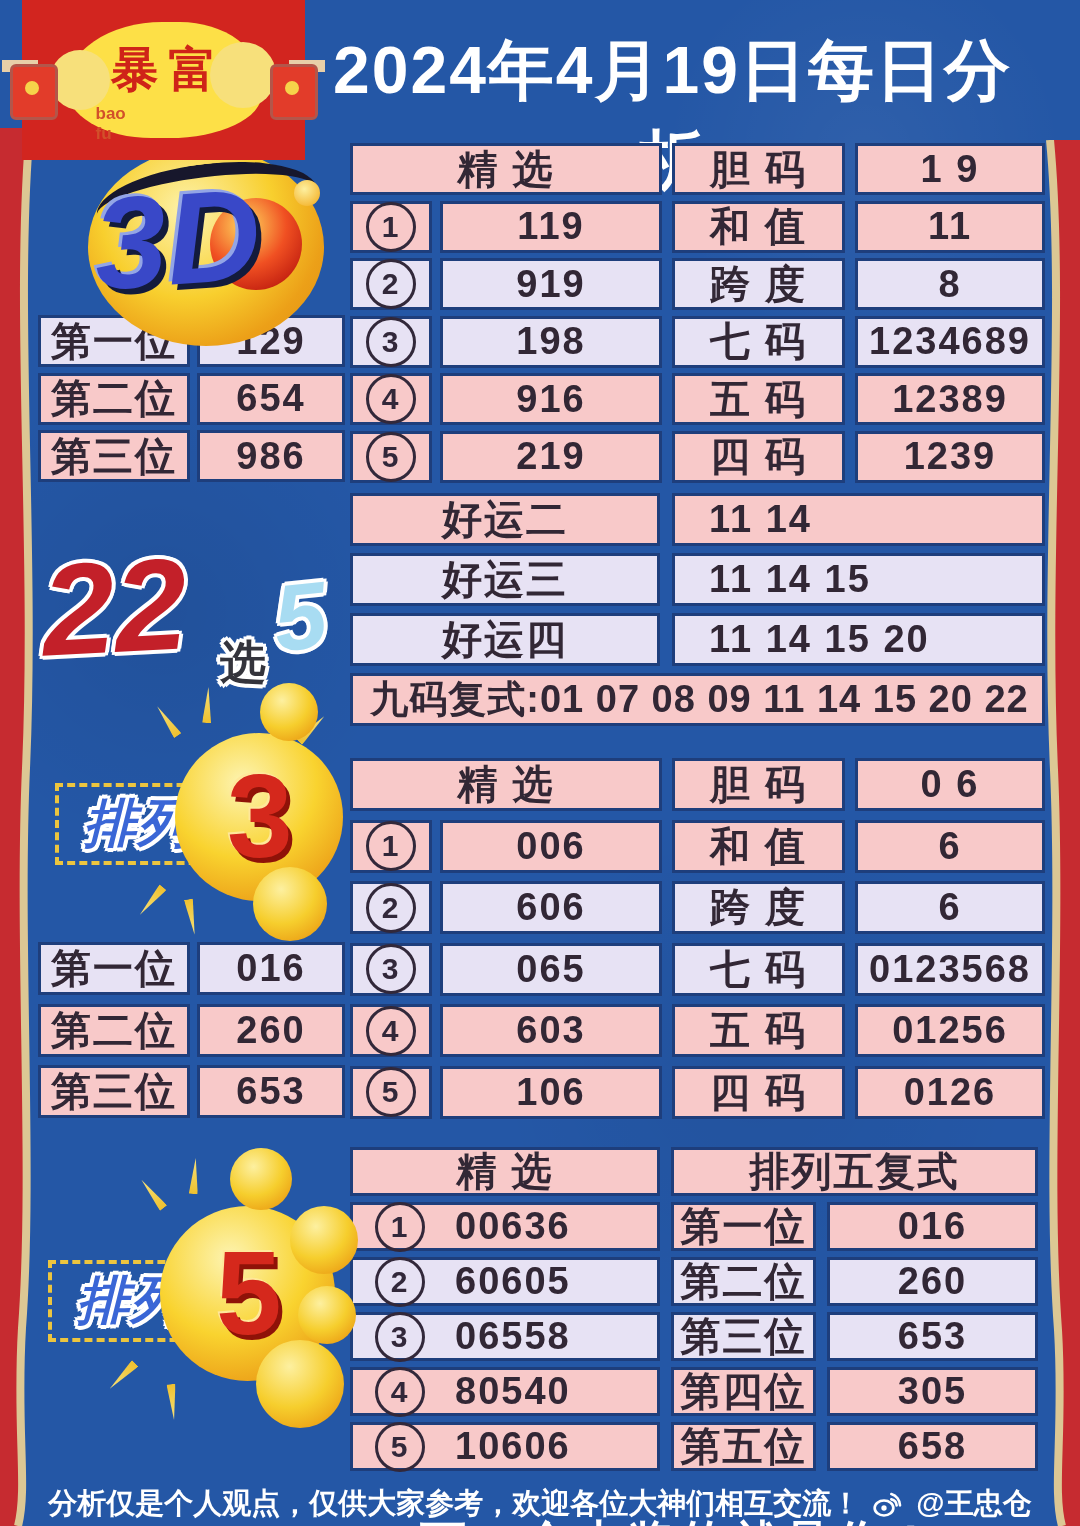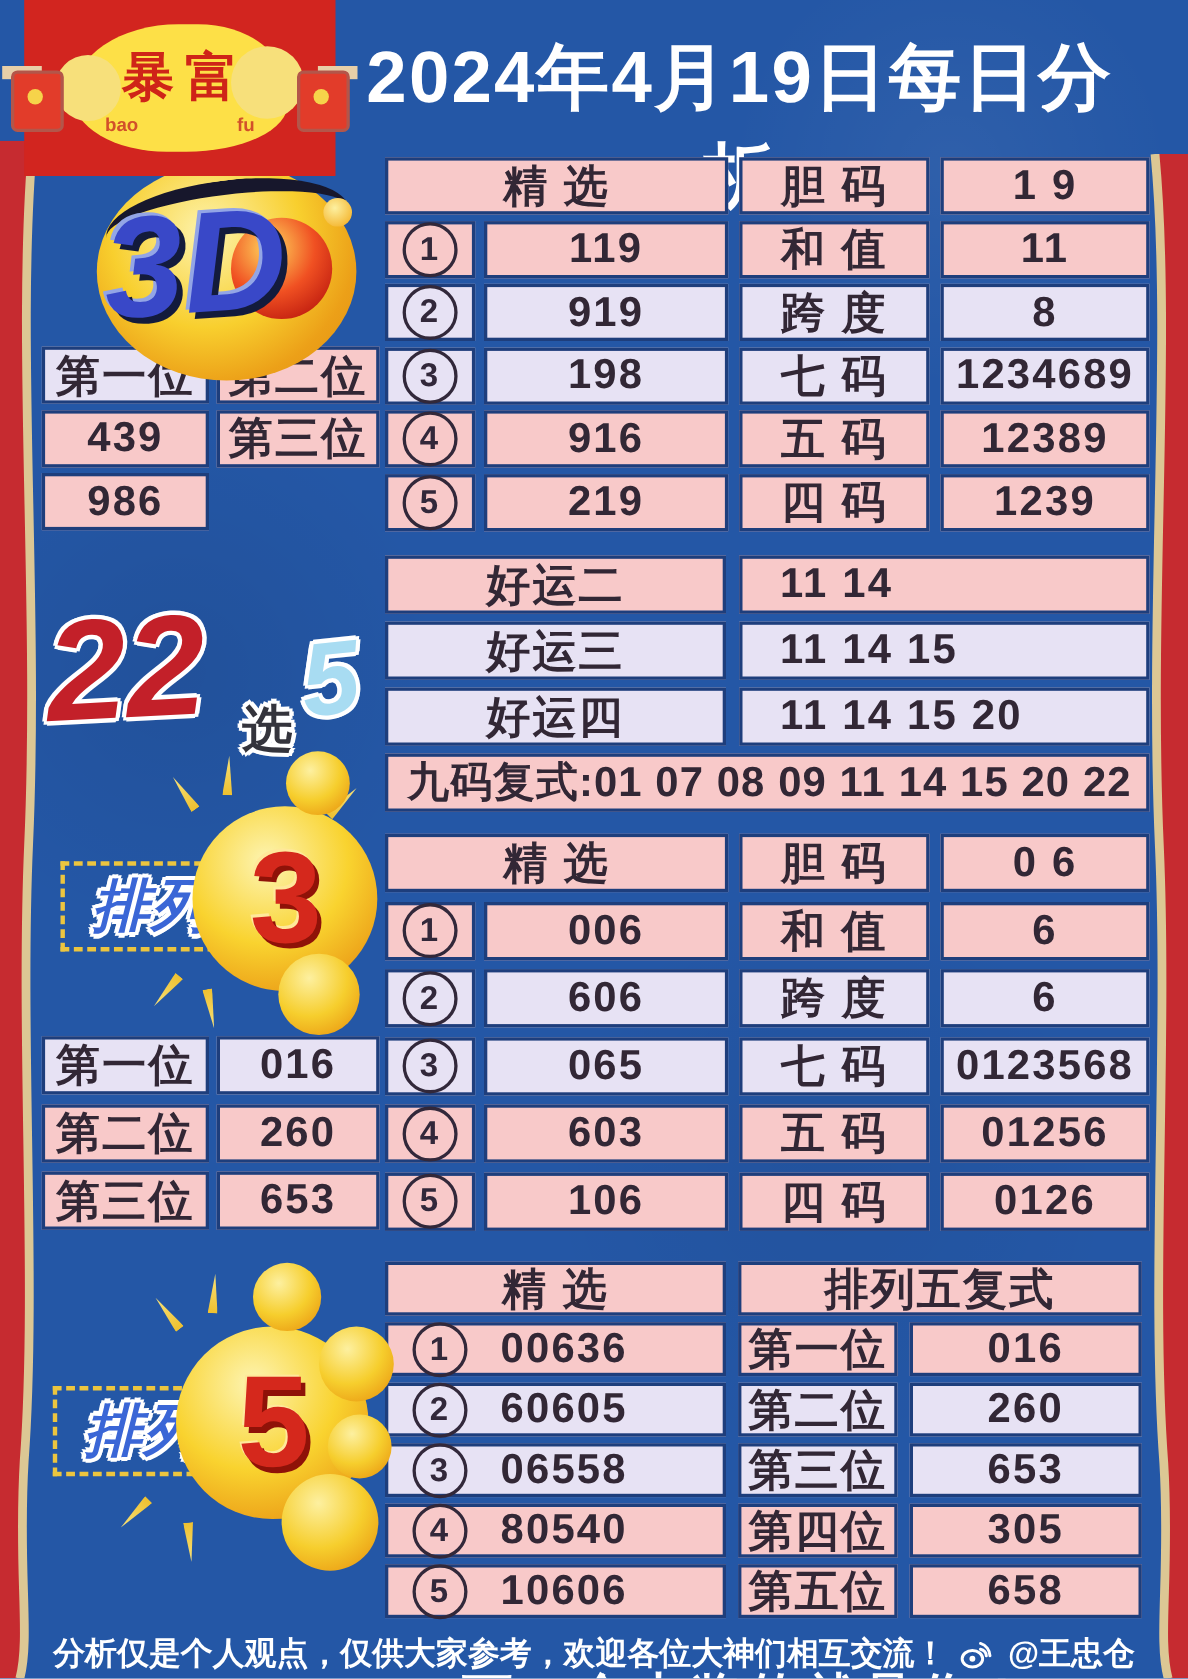--- a/index.html
+++ b/index.html
@@ -25,21 +25,21 @@
     position:absolute;left:22px;top:0;width:283px;height:160px;background:#d2251f;z-index:6;
     display:flex;align-items:center;justify-content:center;
   }
   .cloud{position:relative;width:196px;height:116px;background:#fde047;
     border-radius:54% 46% 52% 48% / 62% 58% 42% 48%;}
   .cloud::before{content:"";position:absolute;left:-16px;top:28px;width:60px;height:60px;background:#f7e07b;border-radius:50%;}
   .cloud::after{content:"";position:absolute;right:-14px;top:20px;width:66px;height:66px;background:#f7e07b;border-radius:50%;}
   .baofu-text{position:relative;z-index:2;text-align:center;margin-top:16px;
     font-size:48px;font-weight:900;color:#cf2418;letter-spacing:10px;text-indent:10px;}
   .pinyin{position:relative;z-index:2;display:flex;justify-content:space-between;
-    padding:2px 30px 0 30px;color:#d2502a;font-size:17px;font-weight:700;}
+    padding:2px 30px 0 30px;color:#d2502a;font-size:17px;font-weight:700;flex-direction:column;}
   .env{position:absolute;top:42px;width:42px;height:50px;background:#e23c2a;
     border:3px solid #b3564a;border-radius:6px;z-index:1;}
   .env::after{content:"";position:absolute;left:12px;top:14px;width:14px;height:14px;border-radius:50%;background:#f6d34a;}
   .env.l{left:-56px;} .env.r{right:-56px;}
   .arm{position:absolute;top:60px;width:36px;height:12px;background:#e8cfa8;z-index:0;}
   .arm.l{left:-20px;} .arm.r{right:-20px;}
   
   .cell{box-sizing:border-box;display:flex;align-items:center;justify-content:center;
     border:3px solid #1e3e7c;font-weight:700;color:#322735;font-size:40px;letter-spacing:2px;}
   .pink{background:#f8c9c9;}
@@ -53,21 +53,21 @@
     font-size:30px;font-weight:700;color:#32283a;flex:0 0 auto;}
   .pickcombo{justify-content:flex-start;padding-left:22px;gap:30px;}
   .num{letter-spacing:2px;font-size:38px;}
   
   .s1-mid{position:absolute;left:350px;top:143px;display:grid;z-index:2;
     grid-template-columns:82px 222px;grid-auto-rows:52px;row-gap:5.5px;column-gap:8px;}
   .s1-right{position:absolute;left:672px;top:143px;display:grid;z-index:2;
     grid-template-columns:173px 190px;grid-auto-rows:52px;row-gap:5.5px;column-gap:10px;}
   .s1-left{position:absolute;left:38px;top:315px;display:grid;z-index:2;
     grid-template-columns:152px 148px;grid-auto-rows:52px;row-gap:5.5px;column-gap:7px;}
-  .s2{position:absolute;left:350px;top:505px;display:grid;z-index:2;
+  .s2{position:absolute;left:350px;top:493px;display:grid;z-index:2;
     grid-template-columns:310px 373px;grid-auto-rows:53px;row-gap:7px;column-gap:12px;}
   .s3-mid{position:absolute;left:350px;top:758px;display:grid;z-index:2;
     grid-template-columns:82px 222px;grid-auto-rows:53px;row-gap:8.5px;column-gap:8px;}
   .s3-right{position:absolute;left:672px;top:758px;display:grid;z-index:2;
     grid-template-columns:173px 190px;grid-auto-rows:53px;row-gap:8.5px;column-gap:10px;}
   .s3-left{position:absolute;left:38px;top:942px;display:grid;z-index:2;
     grid-template-columns:152px 148px;grid-auto-rows:53px;row-gap:8.5px;column-gap:7px;}
   .s4{position:absolute;left:350px;top:1147px;display:grid;z-index:2;
     grid-template-columns:310px 145px 211px;grid-auto-rows:49px;row-gap:6px;column-gap:11px;}
   
@@ -188,22 +188,23 @@
     <div class="cell lav">七 码</div>
     <div class="cell lav num">1234689</div>
     <div class="cell pink">五 码</div>
     <div class="cell pink num">12389</div>
     <div class="cell pink">四 码</div>
     <div class="cell pink num">1239</div>
   </div>
 
   <div class="s1-left">
     <div class="cell lav">第一位</div>
+    <div class="cell lav num">129</div>
     <div class="cell pink">第二位</div>
-    <div class="cell pink num">439</div>
+    <div class="cell pink num">654</div>
     <div class="cell pink">第三位</div>
     <div class="cell pink num">986</div>
   </div>
 
   <div class="logo22">
     <div class="t22 ow">22</div>
     <div class="txuan ow">选</div>
     <div class="t5b ow">5</div>
   </div>
 

